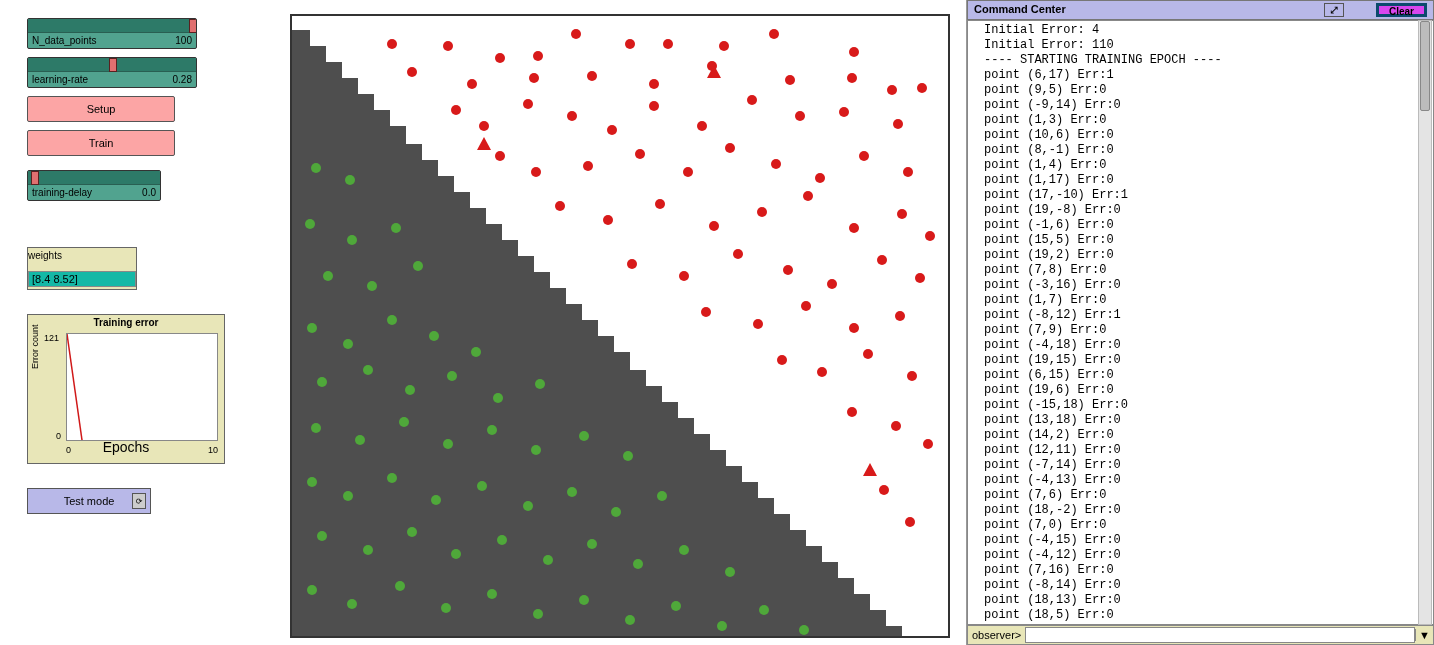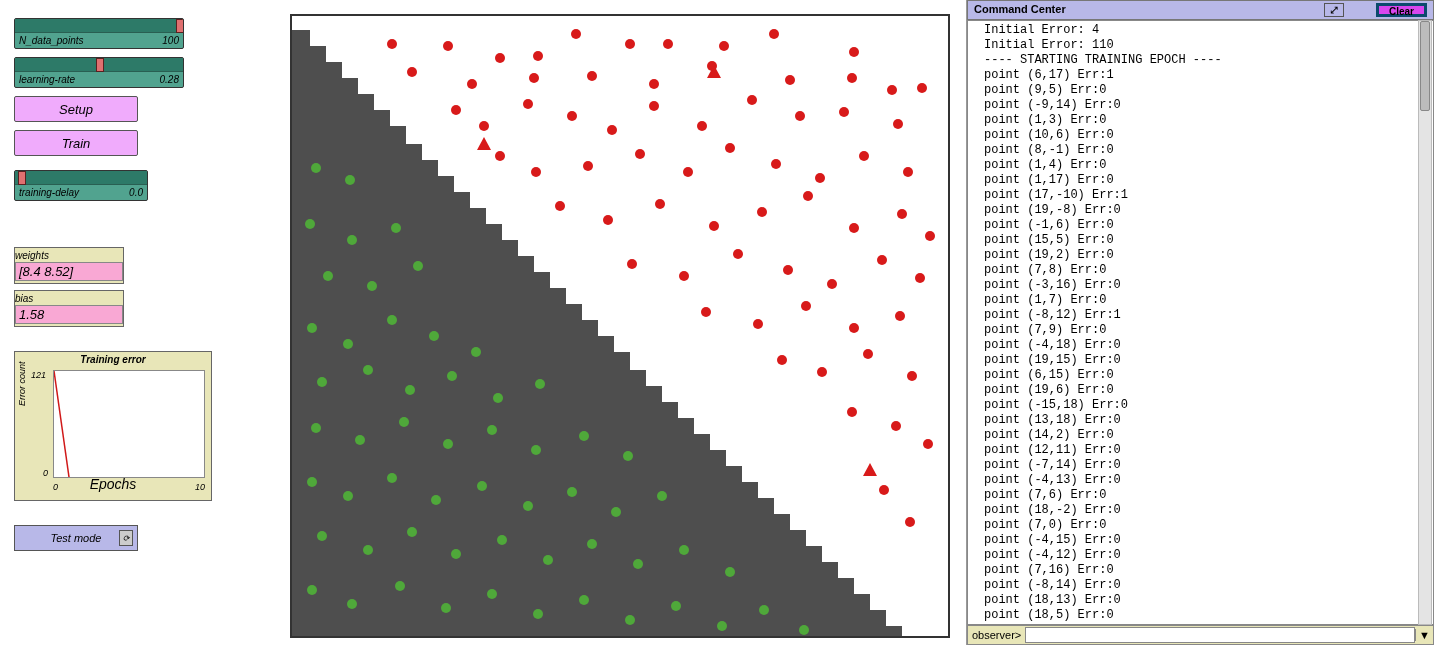--- a/index.html
+++ b/index.html
@@ -8,23 +8,22 @@
     font-size: 11px;
     background: #fff;
     width: 1434px;
     height: 645px;
     position: relative;
     overflow: hidden;
   }
   
   .controls {
     position: absolute;
-    left: 14px; top: 18px;
+    left: 27px; top: 18px;
     width: 260px;
-    font-style: italic;
   }
   .slider-widget {
     background: #51a38f;
     border: 1px solid #333;
     border-radius: 2px;
     margin-bottom: 8px;
     width: 170px;
     overflow: hidden;
   }
   .slider-track {
@@ -37,45 +36,45 @@
     position: absolute; top: 0;
     width: 8px; height: 14px;
     background: #e07070;
     border: 1px solid #5a2020;
   }
   .slider-label {
     display: flex; justify-content: space-between;
     padding: 2px 4px; font-size: 10px; color: #000;
   }
   .btn {
-    background: #f0abfc;
+    background: #fca5a5;
     border: 1px solid #555;
     border-radius: 2px;
-    width: 124px; height: 26px;
+    width: 148px; height: 26px;
     margin-bottom: 8px;
     display: flex; align-items: center; justify-content: center;
-    font-size: 13px;
+    font-size: 11px;
     cursor: pointer;
   }
   .row-2 { display: flex; gap: 6px; align-items: flex-start; flex-direction: column; }
   .delay-widget { width: 134px; }
   .monitor {
     background: #e8e6b8;
     border: 1px solid #666;
     width: 110px;
     margin-bottom: 6px;
     padding: 2px 0;
   }
   .monitor .m-label { font-size: 10px; }
   .monitor .m-value {
-    background: #f9a8d4;
+    background: #14b8a6;
     border: 1px solid #888;
     padding: 1px 3px;
-    margin-top: 1px;
-    font-size: 13px;
+    margin-top: 10px;
+    font-size: 11px;
   }
   .plot-widget {
     background: #e8e6b8;
     border: 1px solid #666;
     width: 198px; height: 150px;
     padding: 2px;
     position: relative;
   }
   .plot-title { text-align: center; font-weight: bold; font-size: 10px; }
   .plot-area {
@@ -226,24 +225,20 @@
         <span>0.0</span>
       </div>
     </div>
   </div>
 
   <div style="height:38px"></div>
 
   <div class="monitor">
     <div class="m-label">weights</div>
     <div class="m-value">[8.4 8.52]</div>
-  </div>
-  <div class="monitor">
-    <div class="m-label">bias</div>
-    <div class="m-value">1.58</div>
   </div>
 
   <div style="height:18px"></div>
 
   <div class="plot-widget">
     <div class="plot-title">Training error</div>
     <span class="plot-ylabel">Error count</span>
     <span class="plot-ymax" id="plot-ymax">121</span>
     <span class="plot-ymin" id="plot-ymin">0</span>
     <div class="plot-area">

